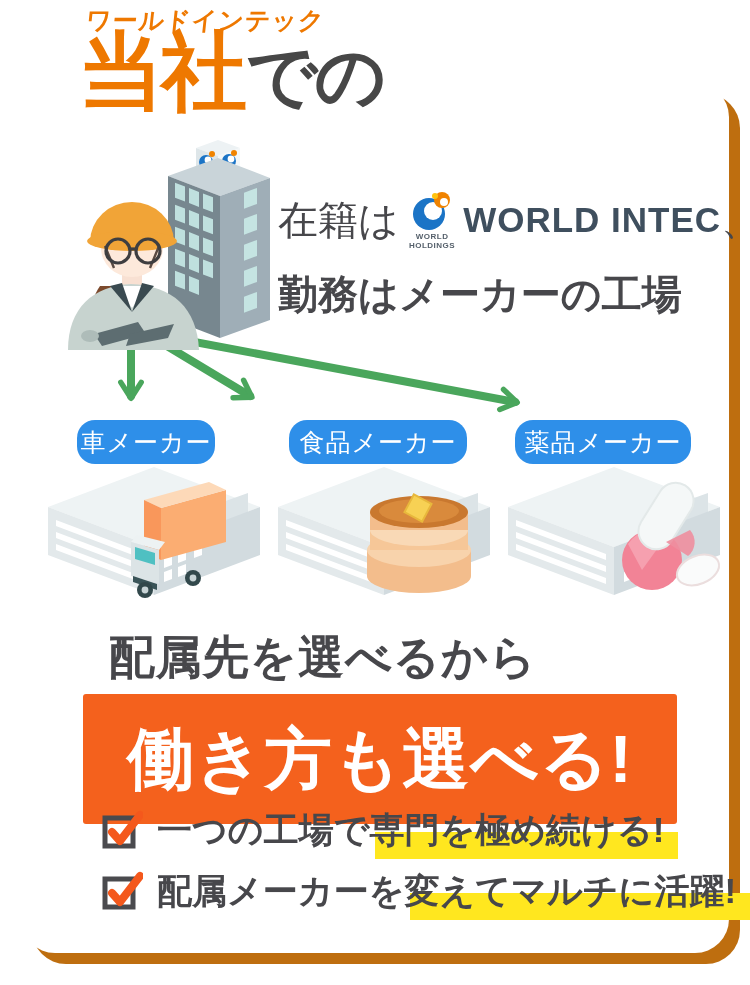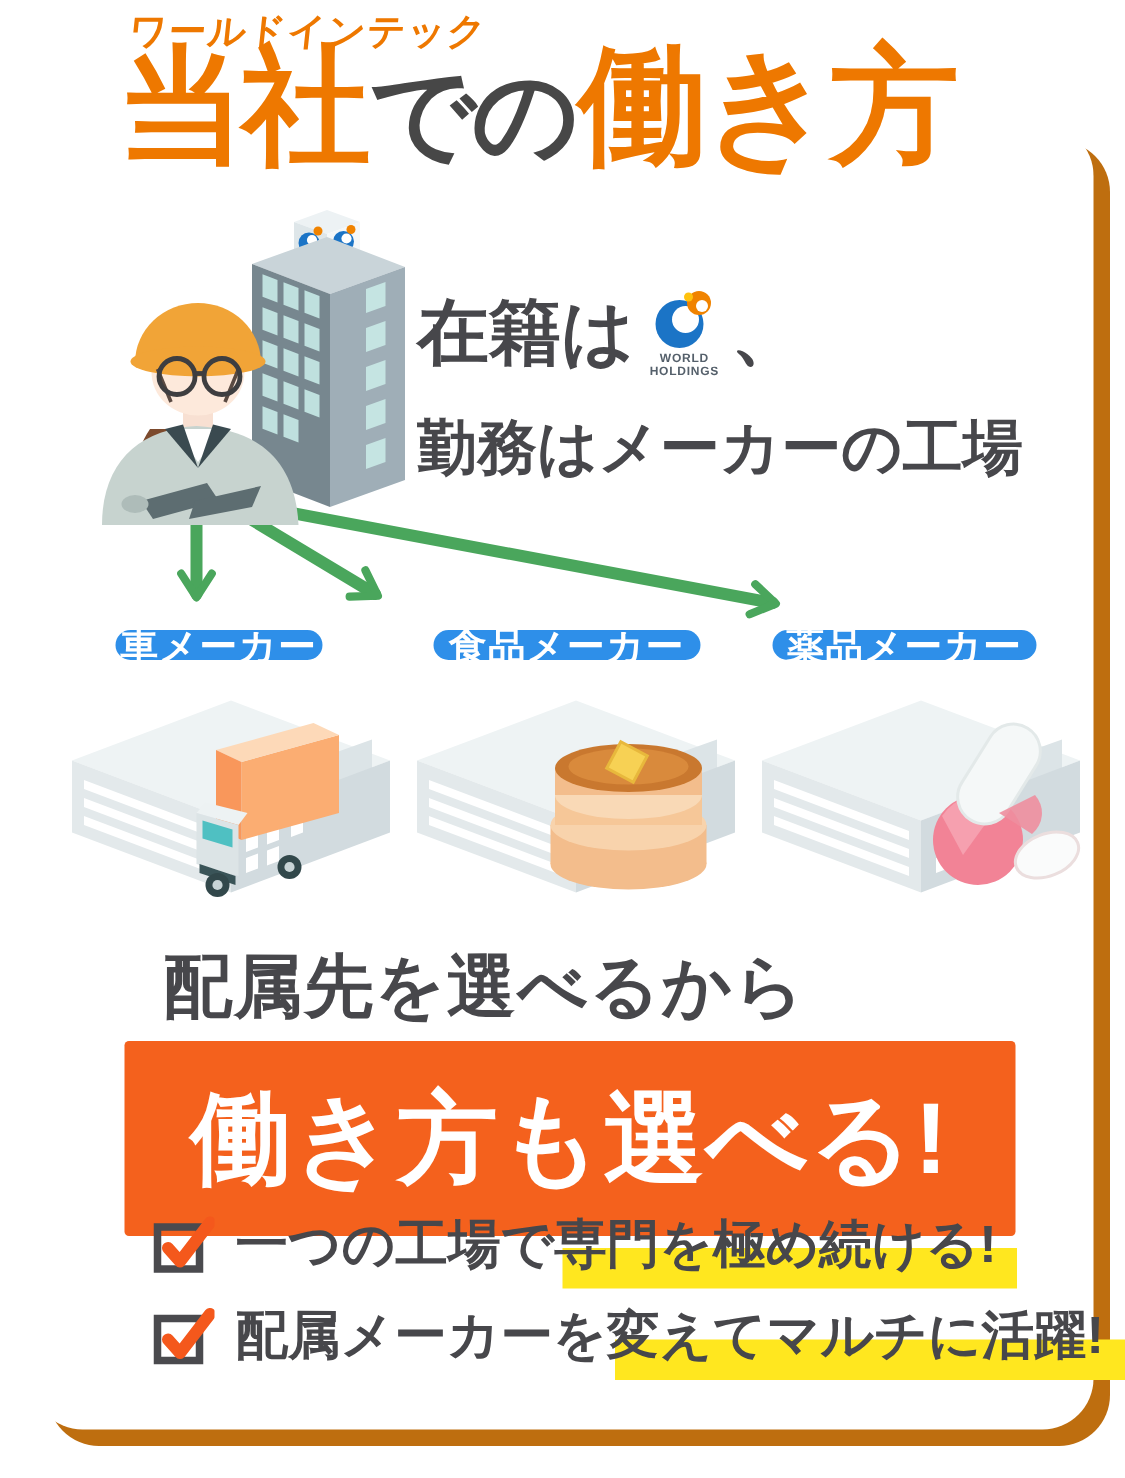--- a/index.html
+++ b/index.html
@@ -14,29 +14,29 @@
   .title-tag{position:absolute;left:86px;top:4px;font-size:25px;font-weight:900;color:#EE7800;
              letter-spacing:1px;transform:skewX(-6deg);white-space:nowrap;}
   .title-main{position:absolute;left:68px;top:28px;display:flex;align-items:flex-end;
               letter-spacing:-3px;white-space:nowrap;line-height:1;margin-left:10px;}
   .title-main .t-orange{font-size:86px;font-weight:900;color:#EE7800;}
   .title-main .t-dark{font-size:70px;font-weight:900;color:#474747;margin:0 2px 3px 2px;}
 
   
   .intro{position:absolute;left:278px;top:190px;width:460px;color:#47474B;}
   .intro-line1{display:flex;align-items:center;}
-  .intro-line1 .jp{font-size:48px;font-weight:700;white-space:nowrap;}
+  .intro-line1 .jp{font-size:40px;font-weight:400;white-space:nowrap;}
   .logo-col{display:flex;flex-direction:column;align-items:center;margin:0 8px 0 10px;}
   .logo-holdings{font-size:8px;line-height:1.15;color:#55606B;font-weight:bold;letter-spacing:.5px;text-align:center;}
   .logo-word{font-size:35px;font-weight:900;color:#3F4F5E;letter-spacing:1px;white-space:nowrap;}
   .intro-line2{margin-top:17px;font-size:40px;font-weight:900;white-space:nowrap;}
 
   
-  .pill{position:absolute;top:420px;height:20px;border-radius:18px;background:#2E8FE9;color:#fff;
-        font-size:25px;font-weight:700;display:flex;align-items:center;justify-content:center;
+  .pill{position:absolute;top:420px;height:44px;border-radius:18px;background:#2E8FE9;color:#fff;
+        font-size:25px;font-weight:400;display:flex;align-items:center;justify-content:center;
         letter-spacing:1px;white-space:nowrap;}
   .pill1{left:77px;width:138px;}
   .pill2{left:289px;width:178px;}
   .pill3{left:515px;width:176px;}
 
   
   .factory{position:absolute;top:452px;width:230px;height:146px;}
   .f1{left:36px;} .f2{left:266px;} .f3{left:496px;}
 
   
@@ -61,21 +61,20 @@
 <body>
 
 <div class="canvas">
 
   <div class="card"></div>
 
   <div class="title-tag">ワールドインテック</div>
   <div class="title-main">
     <span class="t-orange">当社</span>
     <span class="t-dark">での</span>
-    <span class="t-orange">働き方</span>
   </div>
 
   <svg class="arrows" viewBox="0 0 500 92">
     <defs>
       <marker id="ah" viewBox="0 0 12 12" refX="8" refY="6" markerWidth="3.4" markerHeight="3.4" orient="auto">
         <path d="M2,1.5 L9,6 L2,10.5" fill="none" stroke="#4AA65C" stroke-width="2.4" stroke-linecap="round" stroke-linejoin="round"></path>
       </marker>
     </defs>
     <g stroke="#4AA65C" stroke-width="8" stroke-linecap="round" fill="none">
       <path d="M71,14 L71,66" marker-end="url(#ah)"></path>
@@ -157,20 +156,21 @@
           <circle cx="24" cy="21" r="9" fill="#ffffff"></circle>
           <circle cx="33" cy="10" r="8" fill="#F08300"></circle>
           <circle cx="35" cy="12" r="4" fill="#ffffff"></circle>
           <circle cx="26" cy="6" r="3" fill="#FFC20E"></circle>
         </svg>
         <span class="logo-holdings">
           <div>WORLD</div>
           <div>HOLDINGS</div>
         </span>
       </span>
+      <span class="logo-word">WORLD INTEC</span>
       <span class="jp">、</span>
     </div>
     <div class="intro-line2">勤務はメーカーの工場</div>
   </div>
 
   <div class="pill pill1">車メーカー</div>
   <div class="pill pill2">食品メーカー</div>
   <div class="pill pill3">薬品メーカー</div>
 
   <svg width="0" height="0" style="position:absolute">

